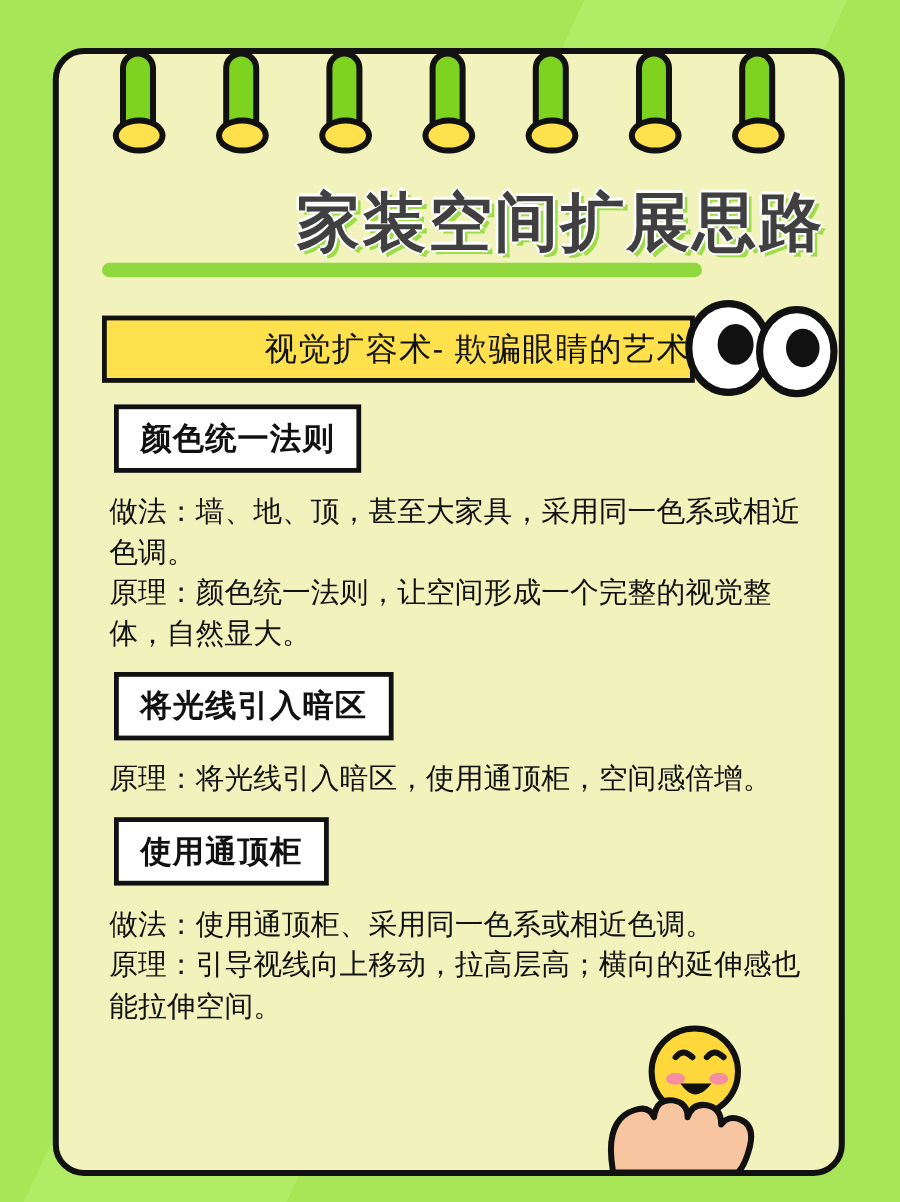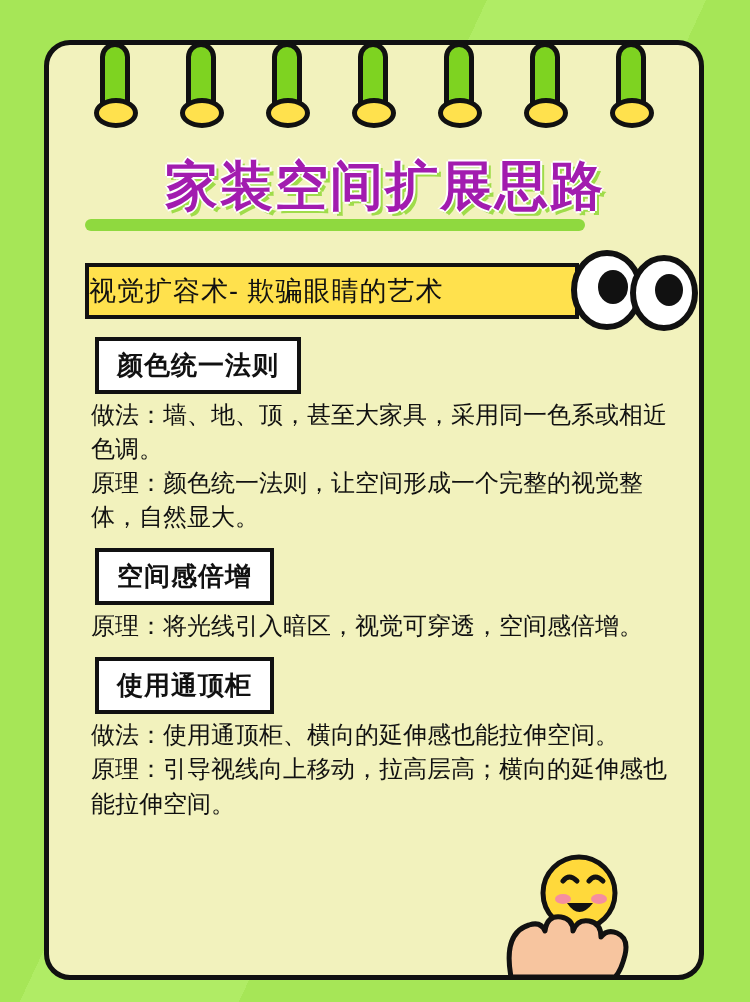--- a/index.html
+++ b/index.html
@@ -80,22 +80,22 @@
   .title-wrap {
     position: absolute;
     left: 22px;
     top: 112px;
     width: 616px;
   }
   .title {
     font-size: 53px;
     font-weight: bold;
     letter-spacing: 2px;
-    color: #a21caf;
-    text-align: center;
+    color: #404040;
+    text-align: right;
     line-height: 1.1;
     font-family: "Liberation Sans", sans-serif;
     text-shadow:
       2px 0 0 #fff, -2px 0 0 #fff, 0 2px 0 #fff, 0 -2px 0 #fff,
       4px 4px 0 #9fdc4a;
     padding-left: 12px;
   }
   .title-underline {
     margin: 4px 0 0 14px;
     width: 500px;
@@ -109,21 +109,21 @@
     position: absolute;
     left: 36px;
     top: 218px;
     width: 494px;
     height: 56px;
     background: #ffe14d;
     border: 4px solid #111111;
     box-sizing: border-box;
     display: flex;
     align-items: center;
-    justify-content: flex-start;
+    justify-content: flex-end;
     font-size: 27px;
     color: #111111;
     letter-spacing: 1px;
   }
 
   
   .eyes {
     position: absolute;
     left: 520px;
     top: 190px;
@@ -144,21 +144,21 @@
     border: 4px solid #111111;
     background: #ffffff;
     padding: 7px 18px;
     font-size: 26px;
     font-weight: bold;
     color: #111111;
     margin-left: 18px;
     letter-spacing: 1px;
   }
   .sec-body {
-    margin-top: 4px;
+    margin-top: 16px;
     padding: 0 10px 0 14px;
     font-size: 24px;
     line-height: 1.42;
     color: #111111;
   }
   .sec-body p { margin: 0; }
 
   
   .hand {
     position: absolute;
@@ -197,30 +197,30 @@
 
     <div class="section">
       <div class="sec-head">颜色统一法则</div>
       <div class="sec-body">
         <p>做法：墙、地、顶，甚至大家具，采用同一色系或相近色调。</p>
         <p>原理：颜色统一法则，让空间形成一个完整的视觉整体，自然显大。</p>
       </div>
     </div>
 
     <div class="section">
-      <div class="sec-head">空间感倍增</div>
+      <div class="sec-head">将光线引入暗区</div>
       <div class="sec-body">
-        <p>原理：将光线引入暗区，视觉可穿透，空间感倍增。</p>
+        <p>原理：将光线引入暗区，使用通顶柜，空间感倍增。</p>
       </div>
     </div>
 
     <div class="section">
       <div class="sec-head">使用通顶柜</div>
       <div class="sec-body">
-        <p>做法：使用通顶柜、横向的延伸感也能拉伸空间。</p>
+        <p>做法：使用通顶柜、采用同一色系或相近色调。</p>
         <p>原理：引导视线向上移动，拉高层高；横向的延伸感也能拉伸空间。</p>
       </div>
     </div>
 
   </div>
 
   <div class="hand">
     <svg width="210" height="130" viewBox="0 0 210 130">
       <circle cx="108" cy="42" r="36" fill="#ffd93b" stroke="#111111" stroke-width="5"></circle>
       <ellipse cx="92" cy="48" rx="8" ry="5" fill="#f58ea0"></ellipse>

